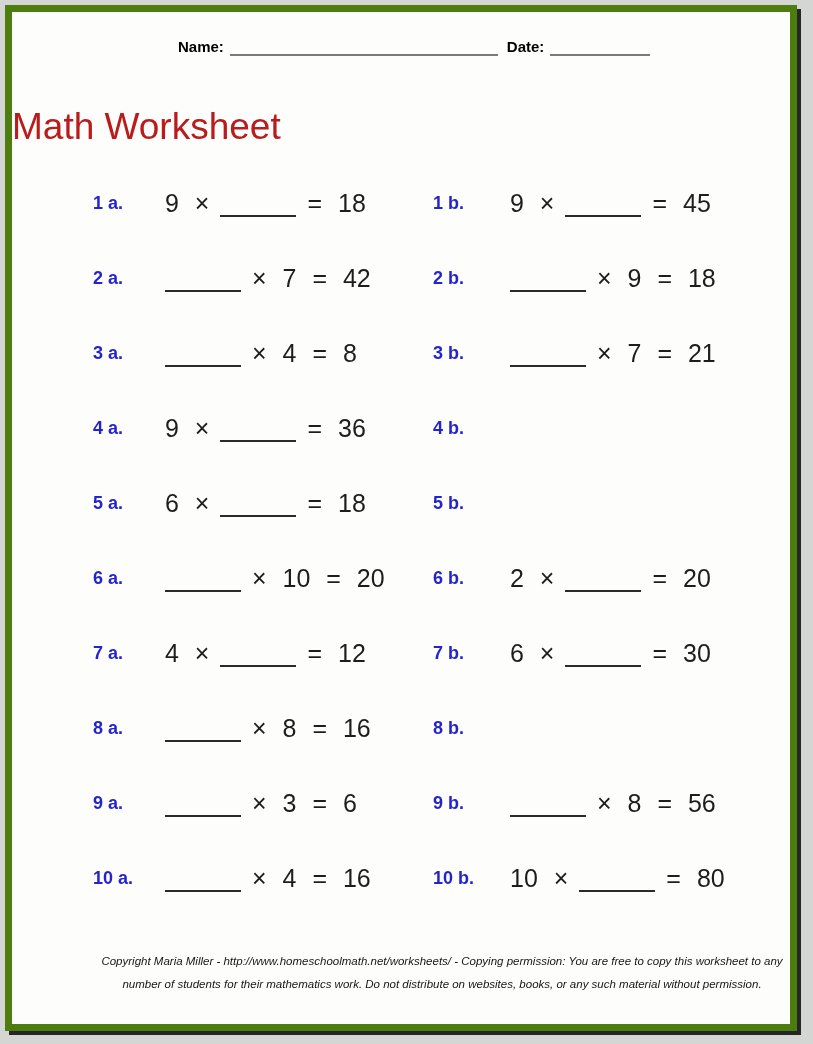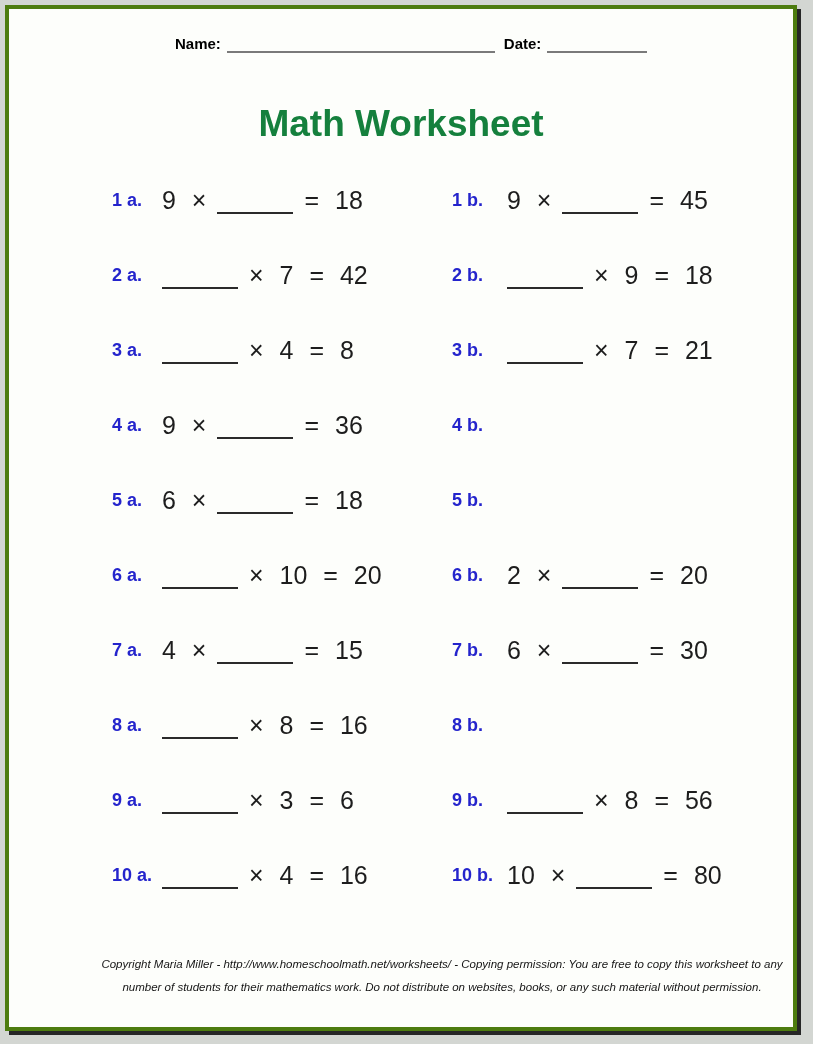--- a/index.html
+++ b/index.html
@@ -14,21 +14,21 @@
     font-family: "Liberation Sans", sans-serif;
     overflow: hidden;
   }
   .page {
     position: absolute;
     left: 5px;
     top: 5px;
     width: 792px;
     height: 1026px;
     background: #fdfefb;
-    border: 4px solid #4d7c0f;
+    border: 7px solid #4d7c0f;
     box-shadow: 4px 4px 0 #262626;
     box-sizing: border-box;
   }
   .header-line {
     position: absolute;
     left: 166px;
     top: 26px;
     font-size: 15px;
     font-weight: bold;
     color: #000;
@@ -40,44 +40,42 @@
     vertical-align: -4px;
   }
   .name-line { width: 268px; margin-left: 6px; }
   .date-label { margin-left: 9px; }
   .date-line { width: 100px; margin-left: 6px; }
   .title {
     position: absolute;
     top: 94px;
     left: 0;
     width: 100%;
-    text-align: center;
     font-size: 37px;
-    font-weight: bold;
-    color: #15803d;
+    font-weight: normal;
+    color: #b91c1c;
     letter-spacing: 0px;
   }
   .grid {
     position: absolute;
     left: 0;
     top: 154px;
     width: 100%;
   }
   .row {
     display: grid;
     grid-template-columns: 72px 268px 77px 280px;
     padding-left: 81px;
     height: 75px;
     align-items: center;
   }
   .plabel {
     font-size: 18px;
     font-weight: bold;
     color: #2424cc;
-    margin-left: 22px;
   }
   .prob {
     font-size: 25px;
     color: #1d1d1d;
     word-spacing: 9px;
     white-space: nowrap;
   }
   .blank {
     display: inline-block;
     width: 76px;
@@ -147,21 +145,21 @@
 
     <div class="row">
       <div class="plabel">6 a.</div>
       <div class="prob"><span class="before"></span><span class="blank"></span><span class="after">× 10 = 20</span></div>
       <div class="plabel">6 b.</div>
       <div class="prob"><span class="before">2 ×</span><span class="blank"></span><span class="after">= 20</span></div>
     </div>
 
     <div class="row">
       <div class="plabel">7 a.</div>
-      <div class="prob"><span class="before">4 ×</span><span class="blank"></span><span class="after">= 15</span></div>
+      <div class="prob"><span class="before">4 ×</span><span class="blank"></span><span class="after">= 12</span></div>
       <div class="plabel">7 b.</div>
       <div class="prob"><span class="before">6 ×</span><span class="blank"></span><span class="after">= 30</span></div>
     </div>
 
     <div class="row">
       <div class="plabel">8 a.</div>
       <div class="prob"><span class="before"></span><span class="blank"></span><span class="after">× 8 = 16</span></div>
       <div class="plabel">8 b.</div>
     </div>
 

